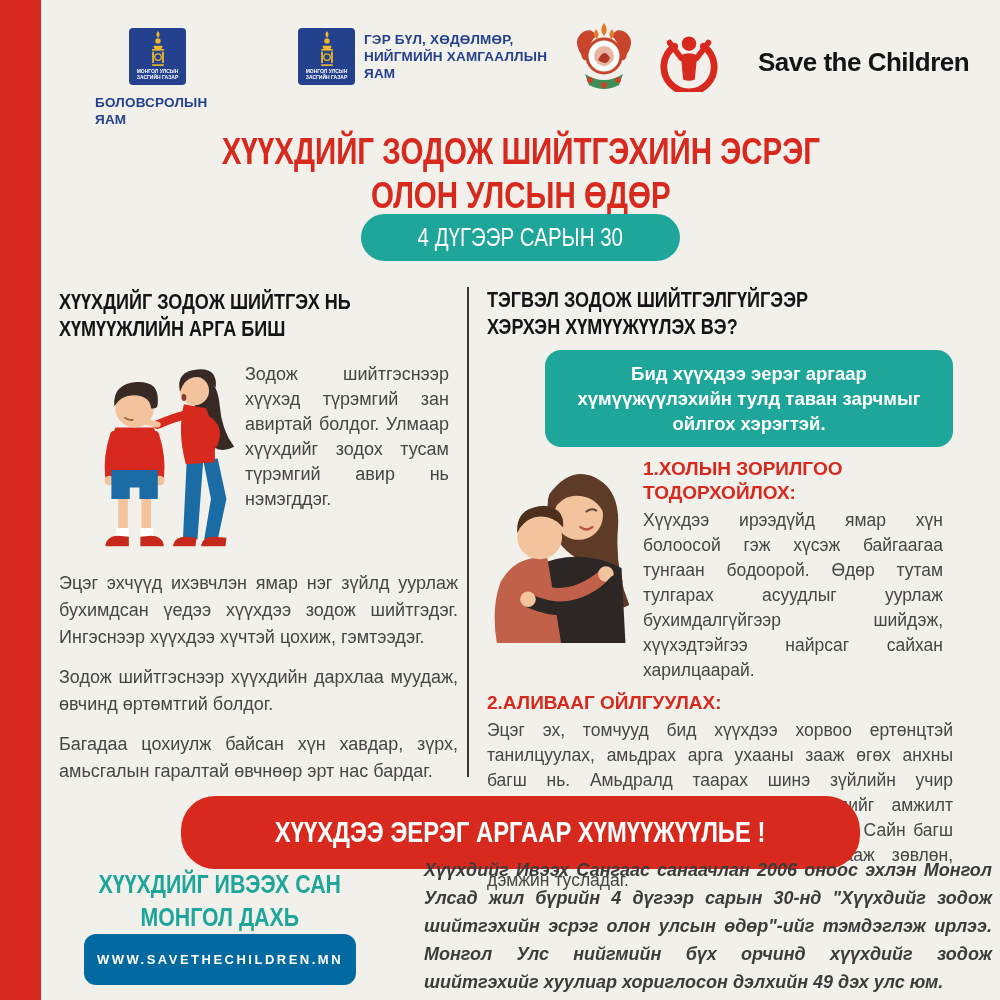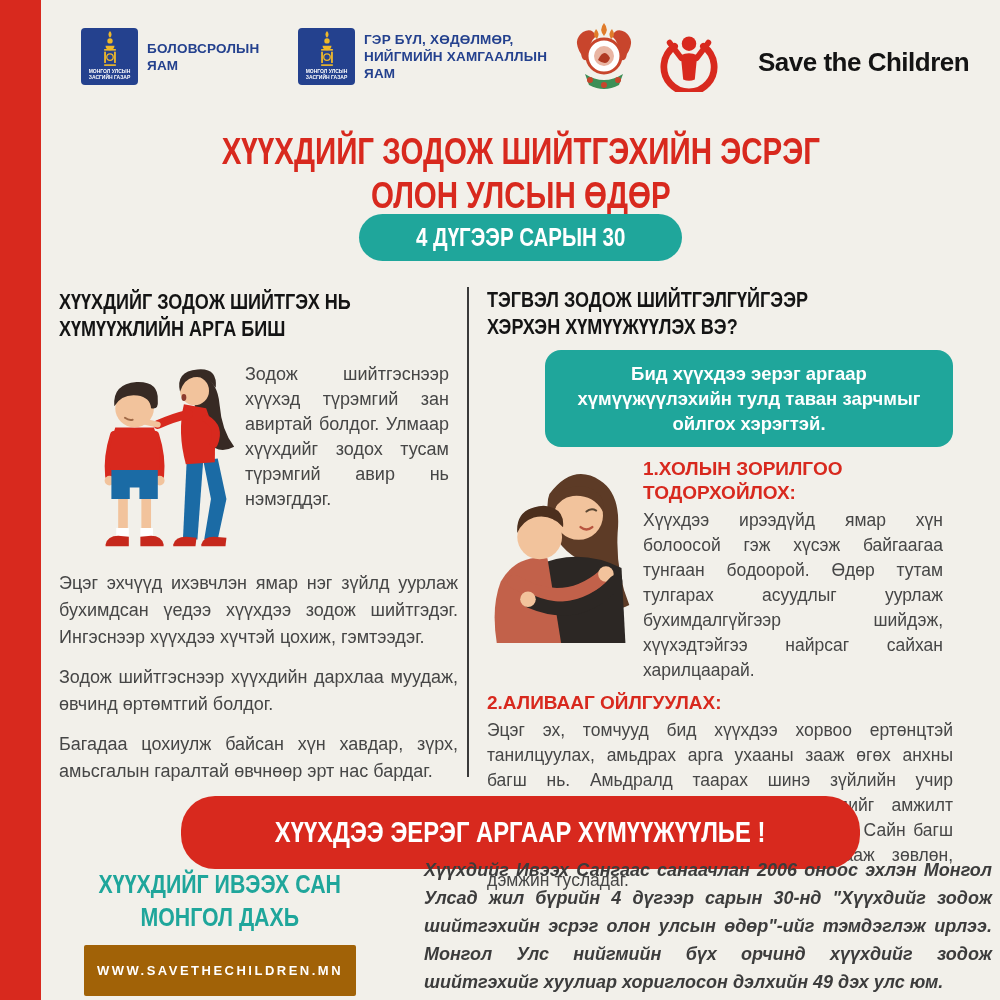--- a/index.html
+++ b/index.html
@@ -15,21 +15,21 @@
   .gov-label{color:#24418e;font-weight:bold;font-size:13.5px;line-height:17px;letter-spacing:.2px;}
   .stc-text{color:#141414;font-weight:bold;font-size:26px;letter-spacing:-.5px;}
 
   
   .cond{display:inline-block;transform:scaleX(.82);transform-origin:left center;white-space:nowrap;}
   .cond-c{display:inline-block;transform:scaleX(.82);transform-origin:center center;white-space:nowrap;}
 
   
   .main-title{position:absolute;left:41px;right:0;top:130px;text-align:center;color:#d8291e;font-weight:bold;font-size:36px;line-height:44px;}
   .date-wrap{position:absolute;left:41px;right:0;top:214px;text-align:center;}
-  .date-pill{display:inline-block;background:#1fa69b;color:#fff;font-weight:bold;font-size:25px;padding:9px 34px;border-radius:32px;}
+  .date-pill{display:inline-block;background:#1fa69b;color:#fff;font-weight:normal;font-size:25px;padding:9px 34px;border-radius:32px;}
 
   
   .divider{position:absolute;left:467px;top:287px;width:2px;height:490px;background:#3a3a3a;}
   .col-heading{color:#141414;font-weight:bold;font-size:22px;line-height:27px;}
   .body-text{color:#464646;font-size:18px;line-height:27px;text-align:justify;}
   .left-col{position:absolute;left:59px;top:288px;width:399px;}
   .left-row{display:flex;margin-top:12px;gap:0;}
   .left-row .body-text{width:204px;font-size:18px;line-height:25px;margin-top:8px;}
   .left-col .gap{margin-top:13px;}
 
@@ -40,30 +40,30 @@
   .point-title{color:#d8291e;font-weight:bold;font-size:19px;line-height:24px;}
   .point-text{color:#464646;font-size:17.5px;line-height:25px;text-align:justify;margin-top:3px;}
   .p2-title{margin-top:8px;}
 
   
   .banner-wrap{position:absolute;left:41px;right:0;top:796px;text-align:center;}
   .banner-pill{display:inline-block;background:#d8291e;color:#fff;font-weight:bold;font-size:29px;padding:20px 40px;border-radius:34px;}
 
   
   .footer-org{position:absolute;left:65px;top:868px;width:310px;text-align:center;color:#1fa69b;font-weight:bold;font-size:26px;line-height:33px;}
-  .site-badge{display:inline-block;margin-top:11px;background:#a16207;color:#fff;font-weight:bold;font-size:13px;letter-spacing:2.5px;padding:9px 13px;border-radius:2px;cursor:pointer;}
+  .site-badge{display:inline-block;background:#0369a1;color:#fff;font-weight:bold;font-size:13px;letter-spacing:2.5px;padding:9px 13px;border-radius:12px;cursor:pointer;}
   .footer-para{position:absolute;left:388px;top:856px;width:568px;color:#3c3c3c;font-weight:bold;font-style:italic;font-size:18px;line-height:28px;text-align:justify;margin-left:36px;}
 </style>
 </head>
 <body>
 
 <div class="poster">
   <div class="left-bar"></div>
 
-  <div class="hdr-item" style="left:81px;top:28px;">
+  <div class="hdr-item" style="left:95px;top:28px;flex-direction:column;">
     <div class="gov-square">
       <svg viewBox="0 0 24 40" width="22" height="36" aria-hidden="true">
         <g fill="#f0b929">
           <path d="M12 0 q3.5 4 0 7.5 q-3.5 -3.5 0 -7.5z"></path>
           <circle cx="12" cy="11" r="3"></circle>
           <path d="M7 16.5 a5 5 0 0 0 10 0 z"></path>
           <rect x="5.5" y="20" width="13" height="1.8"></rect>
           <rect x="5.5" y="23" width="2" height="12.5"></rect>
           <rect x="16.5" y="23" width="2" height="12.5"></rect>
           <circle cx="12" cy="29" r="3.6" fill="none" stroke="#f0b929" stroke-width="1.4"></circle>

